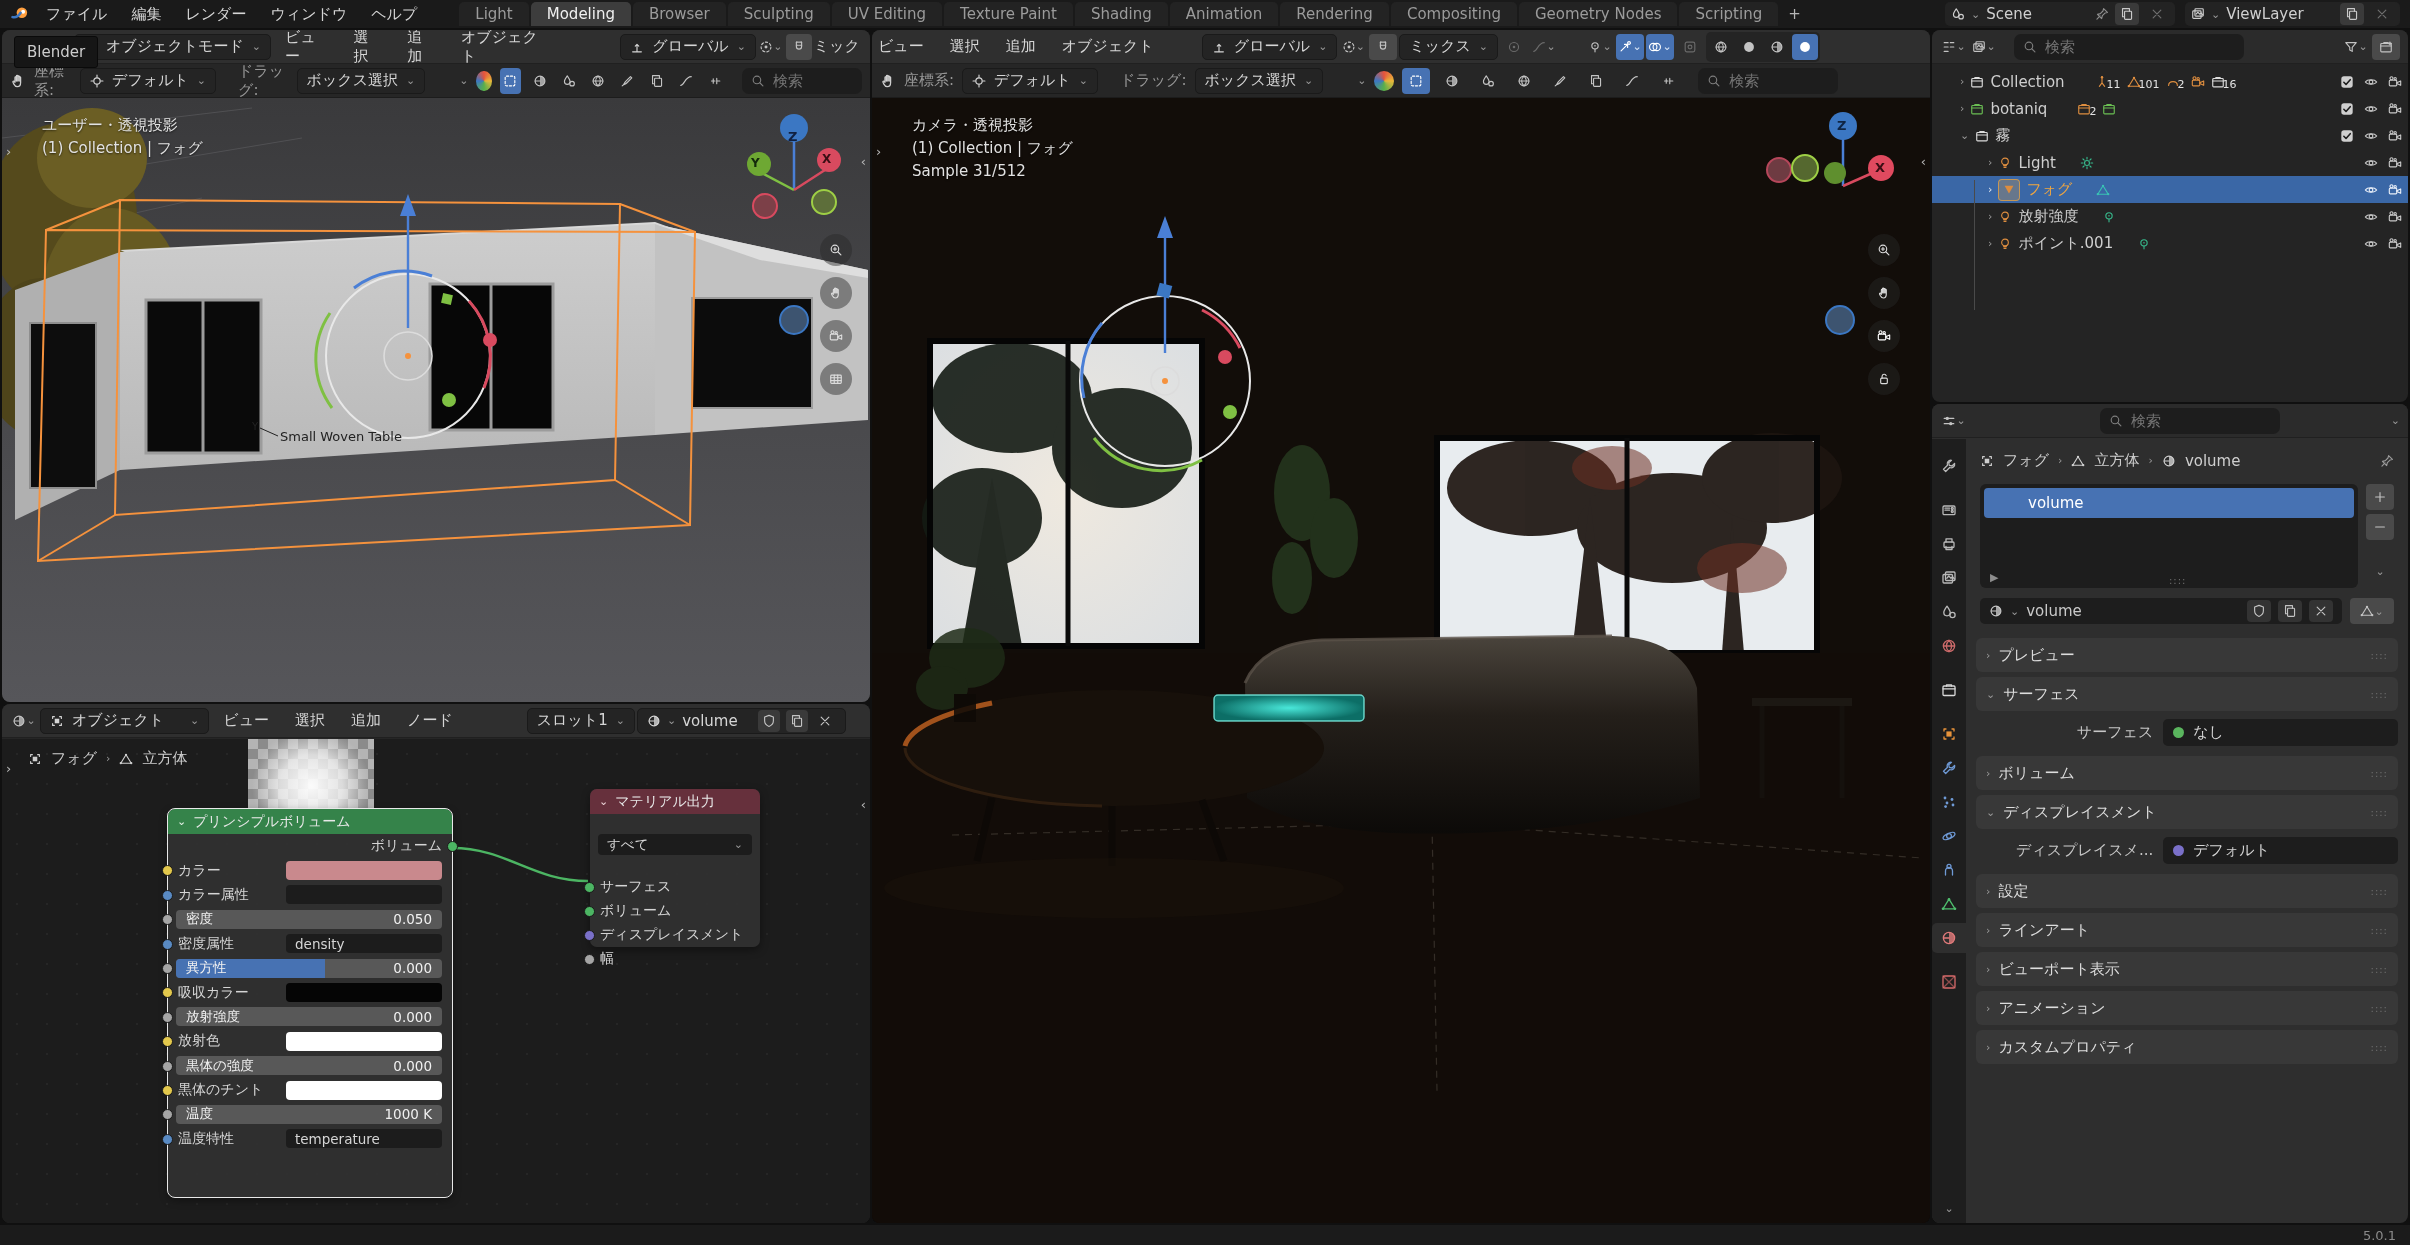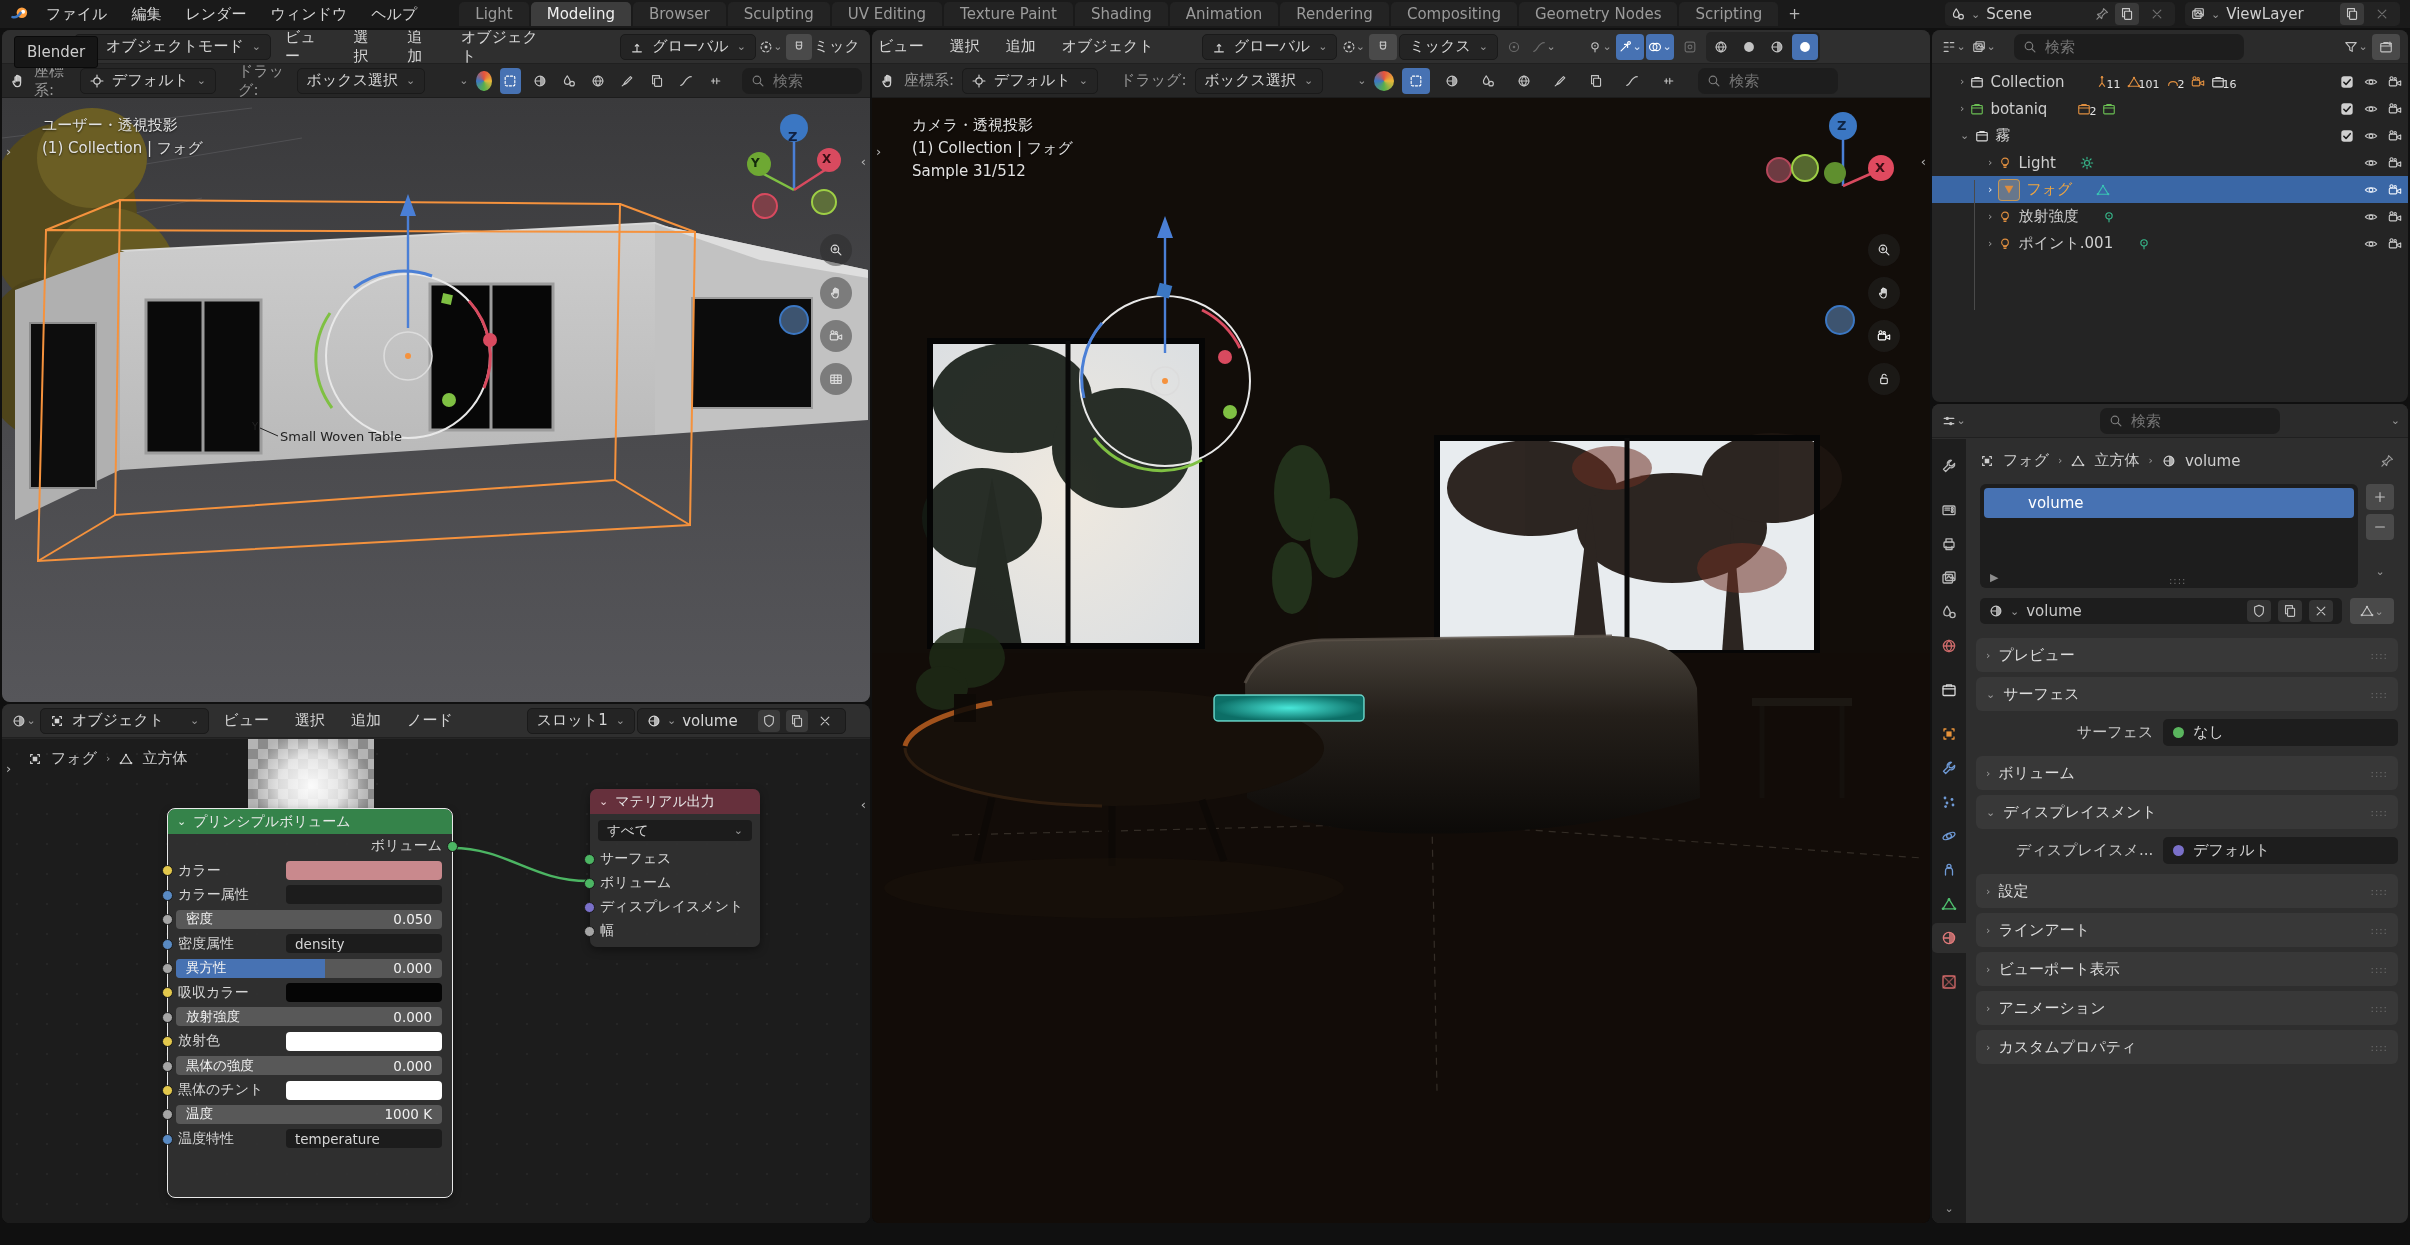--- a/index.html
+++ b/index.html
@@ -694,21 +694,21 @@
           <span class="nlbl">温度特性</span>
           <span class="nctrl nfield">temperature</span>
         </div>
       </div>
 
       <div class="node" style="left:588px;top:50px;width:170px;height:158px">
         <div class="node-h" style="background:#66303c">
             <span class="chev" style="color:#eed7da">⌄</span>
             <span>マテリアル出力</span>
           </div>
-        <div style="margin:6px 8px">
+        <div style="margin:20px 8px">
             <div class="nfield" style="height:21px;border-radius:4px;display:flex;justify-content:space-between;background:#1c1c1c">
               <span>すべて</span>
               <span class="chev">⌄</span>
             </div>
           </div>
         <div class="nrow" style="height:24px">
           <span class="sock" style="background:#4cb563"></span>
           <span class="nlbl">サーフェス</span>
         </div>
         <div class="nrow" style="height:24px">
@@ -1455,14 +1455,17 @@
           <span class="grip">::::</span>
         </div>
       <div class="panel">
           <span class="chev">›</span>
           <span>カスタムプロパティ</span>
           <span class="grip">::::</span>
         </div>
     </div>
   </div>
 
+  <footer id="statusbar" class="abs">
+    <span>5.0.1</span>
+  </footer>
 
 </div>
 
 </body></html>

